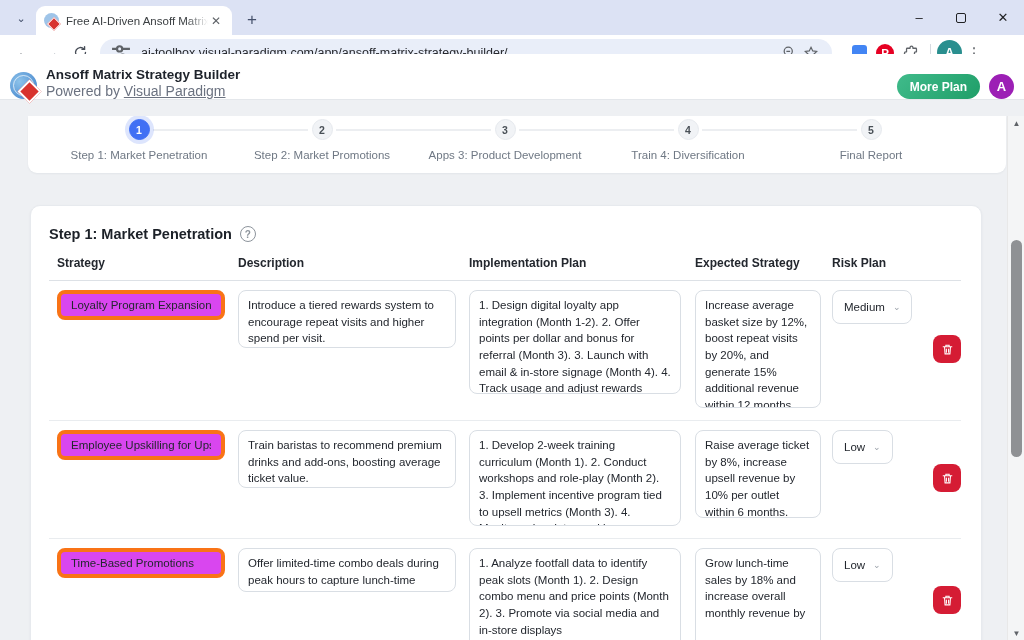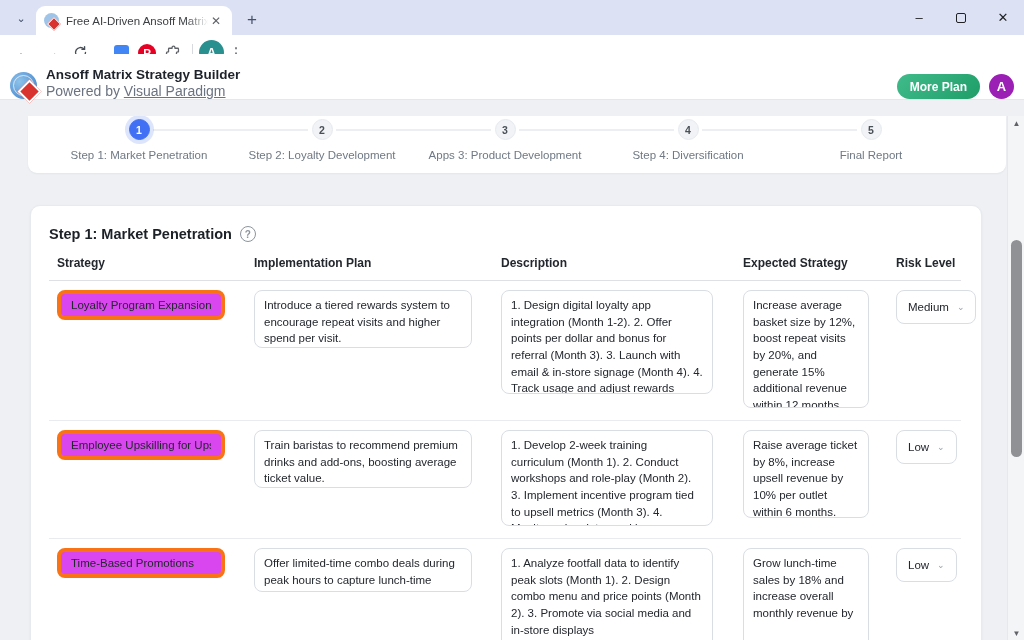--- a/index.html
+++ b/index.html
@@ -86,21 +86,21 @@
   
   .main-card { position:absolute; left:30px; top:89px; width:952px; height:560px; background:#fff;
     border:1px solid #e7eaee; border-radius:10px; box-shadow:0 1px 3px rgba(20,30,50,.05); }
   .mc-head { display:flex; align-items:center; gap:8px; margin:20px 18px 0; }
   .mc-title { font-size:14.5px; font-weight:bold; color:#1c2128; }
   .help { width:16px; height:16px; border:1.4px solid #8d949c; border-radius:50%; color:#8d949c;
     font-size:10px; font-weight:bold; display:flex; align-items:center; justify-content:center; cursor:pointer; }
   .mc-sub { margin:21px 18px 0; font-size:12.5px; color:#8a9099; }
 
   .tbl { margin:14px 18px 0; width:912px; }
-  .thead, .trow { display:grid; grid-template-columns:181px 231px 226px 137px 98px 39px;gap:16px; }
+  .thead, .trow { display:grid; grid-template-columns:181px 231px 226px 137px 98px 39px; }
   .thead { border-bottom:1px solid #dde1e6; padding-bottom:10px; }
   .th { font-size:12px; font-weight:bold; color:#23272e; padding-left:8px; }
   .trow { border-bottom:1px solid #e9ecef; padding:9px 0 12px; }
   .cell { padding-left:8px; }
   .inp { width:168px; height:30px; border:4px solid #f97316; border-radius:8px; padding:0 10px;
     font-size:11.5px; color:#23272e; font-family:inherit; background:#d946ef; }
   textarea.ta { border:1px solid #d9dee4; border-radius:8px; padding:6px 9px; font-size:11.5px;
     line-height:1.45; color:#23272e; font-family:inherit; resize:none; overflow:hidden; background:#fff; display:block; }
   .ta-desc { width:218px; } .ta-impl { width:212px; } .ta-out { width:126px; }
   .r0 .ta-desc{height:58px;} .r0 .ta-impl{height:104px;} .r0 .ta-out{height:118px;}
@@ -145,20 +145,39 @@
 <div class="toolbar">
   <div style="width:10px"></div>
   <div class="navbtn">←</div>
   <div class="navbtn dis">→</div>
   <div class="navbtn">
     <svg width="15" height="15" viewBox="0 0 24 24" fill="none" stroke="#474d57" stroke-width="2.2" stroke-linecap="round">
       <path d="M20 12a8 8 0 1 1-2.5-5.8"></path>
         <path d="M18.5 2.5v4.2h-4.2" fill="none"></path>
     </svg>
   </div>
+  <div class="omnibox">
+    <svg class="obicon" width="15" height="15" viewBox="0 0 16 16" fill="none" stroke="#5f6368" stroke-width="1.6">
+      <path d="M1.5 5h3.2M9.2 5h5.3M1.5 11h5.2M11.4 11h3.1"></path>
+        <circle cx="7" cy="5" r="1.9"></circle>
+        <circle cx="9.2" cy="11" r="1.9"></circle>
+    </svg>
+    <span class="url">ai-toolbox.visual-paradigm.com/app/ansoff-matrix-strategy-builder/</span>
+    <span class="obicon">
+      <svg width="15" height="15" viewBox="0 0 24 24" fill="none" stroke="#5f6368" stroke-width="2">
+        <circle cx="10" cy="10" r="6.5"></circle>
+          <path d="M15 15l5.5 5.5M7 10h6"></path>
+      </svg>
+    </span>
+    <span class="obicon">
+      <svg width="16" height="16" viewBox="0 0 24 24" fill="none" stroke="#5f6368" stroke-width="1.8">
+        <path d="M12 3.5l2.6 5.4 5.9.8-4.3 4.1 1 5.9-5.2-2.8-5.2 2.8 1-5.9L3.5 9.7l5.9-.8z"></path>
+      </svg>
+    </span>
+  </div>
   <div style="width:14px"></div>
   <div class="ext">
       <span class="docicon"></span>
     </div>
   <div class="ext">
     <span class="pinicon">P</span>
   </div>
   <div class="ext">
     <svg width="17" height="17" viewBox="0 0 24 24" fill="none" stroke="#5f6368" stroke-width="1.8" stroke-linejoin="round">
       <path d="M10 5a2 2 0 1 1 4 0v1h4a1 1 0 0 1 1 1v4h-1a2 2 0 1 0 0 4h1v4a1 1 0 0 1-1 1h-4v-1a2 2 0 1 0-4 0v1H6a1 1 0 0 1-1-1v-4H4a2 2 0 1 1 0-4h1V7a1 1 0 0 1 1-1h4z"></path>
@@ -190,49 +209,49 @@
     <div class="conn" style="left:308px; width:155px;"></div>
     <div class="conn" style="left:491px; width:155px;"></div>
     <div class="conn" style="left:674px; width:155px;"></div>
 
     <div class="step active" style="left:11px;">
       <div class="circ">1</div>
       <div class="lbl">Step 1: Market Penetration</div>
     </div>
     <div class="step" style="left:194px;">
       <div class="circ">2</div>
-      <div class="lbl">Step 2: Loyalty Development</div>
+      <div class="lbl">Step 2: Market Promotions</div>
     </div>
     <div class="step" style="left:377px;">
       <div class="circ">3</div>
       <div class="lbl">Apps 3: Product Development</div>
     </div>
     <div class="step" style="left:560px;">
       <div class="circ">4</div>
-      <div class="lbl">Step 4: Diversification</div>
+      <div class="lbl">Train 4: Diversification</div>
     </div>
     <div class="step" style="left:743px;">
       <div class="circ">5</div>
       <div class="lbl">Final Report</div>
     </div>
   </div>
 
   <div class="main-card">
     <div class="mc-head">
       <span class="mc-title">Step 1: Market Penetration</span>
       <span class="help">?</span>
     </div>
 
     <div class="tbl">
       <div class="thead">
         <div class="th">Strategy</div>
+        <div class="th">Description</div>
         <div class="th">Implementation Plan</div>
-        <div class="th">Description</div>
         <div class="th">Expected Strategy</div>
-        <div class="th">Risk Level</div>
+        <div class="th">Risk Plan</div>
         <div class="th"></div>
       </div>
 
       <div class="trow r0">
         <div class="cell"><input class="inp" value="Loyalty Program Expansion" style=""></div>
         <div class="cell">
             <textarea class="ta ta-desc" style="">Introduce a tiered rewards system to encourage repeat visits and higher spend per visit.</textarea>
           </div>
         <div class="cell">
             <textarea class="ta ta-impl" style="">1. Design digital loyalty app integration (Month 1-2). 2. Offer points per dollar and bonus for referral (Month 3). 3. Launch with email &amp; in-store signage (Month 4). 4. Track usage and adjust rewards quarterly.</textarea>

